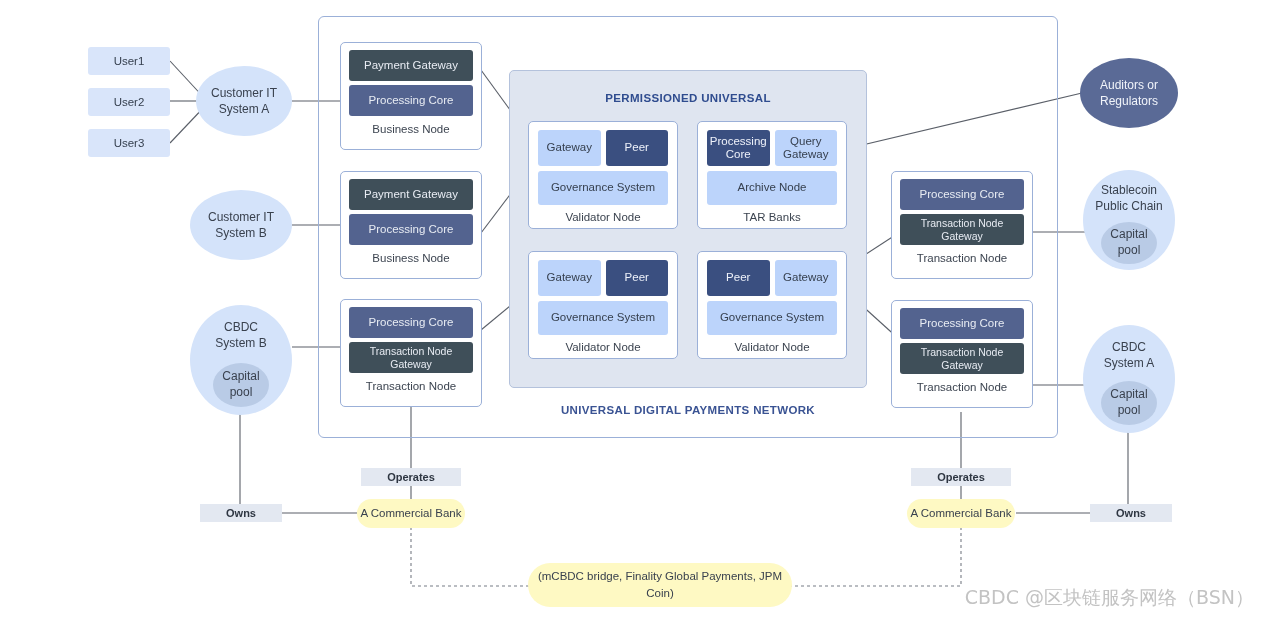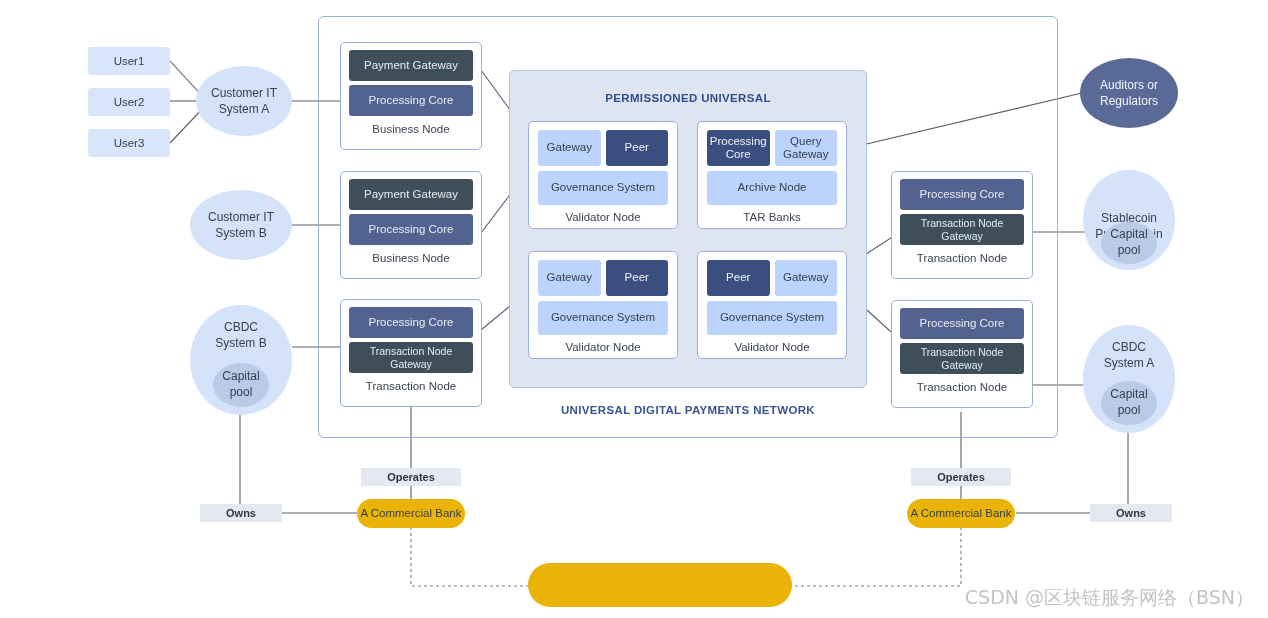--- a/index.html
+++ b/index.html
@@ -209,21 +209,21 @@
     display: flex;
     align-items: center;
     justify-content: center;
     font-size: 11px;
     font-weight: bold;
     color: #2e3642;
   }
   .pill {
     position: absolute;
     box-sizing: border-box;
-    background: #eab308;
+    background: #fef9c3;
     border-radius: 22px;
     display: flex;
     flex-direction: column;
     align-items: center;
     justify-content: center;
     text-align: center;
     font-size: 11.5px;
     color: #39414e;
     line-height: 1.45;
   }
@@ -392,21 +392,21 @@
     <div class="node-caption">Transaction Node</div>
   </div>
 
   <div class="ellipse dark" style="left:1080px; top:58px; width:98px; height:70px;">
     <div>
       <div>Auditors or</div>
       <div>Regulators</div>
     </div>
   </div>
 
-  <div class="ellipse light" style="left:1083px; top:170px; width:92px; height:100px; align-items:center; padding-top:12px;">
+  <div class="ellipse light" style="left:1083px; top:170px; width:92px; height:100px; align-items:flex-start; padding-top:12px;">
     <div>
       <div>Stablecoin</div>
       <div>Public Chain</div>
     </div>
   </div>
   <div class="inner-pool" style="left:1101px; top:222px; width:56px; height:42px;">
     <span style="display:block; width:46px;">Capital pool</span>
   </div>
 
   <div class="ellipse light" style="left:1083px; top:325px; width:92px; height:108px; align-items:flex-start; padding-top:14px;">
@@ -433,17 +433,18 @@
   </div>
 
   <div class="pill" style="left:357px; top:499px; width:108px; height:29px;">
     <span>A Commercial Bank</span>
   </div>
   <div class="pill" style="left:907px; top:499px; width:108px; height:29px;">
     <span>A Commercial Bank</span>
   </div>
 
   <div class="pill" style="left:528px; top:563px; width:264px; height:44px;">
-  </div>
-
-  <div id="watermark">CSDN @区块链服务网络（BSN）</div>
+    <span>(mCBDC bridge, Finality Global Payments, JPM Coin)</span>
+  </div>
+
+  <div id="watermark">CBDC @区块链服务网络（BSN）</div>
 
 </div>
 
 </body></html>

